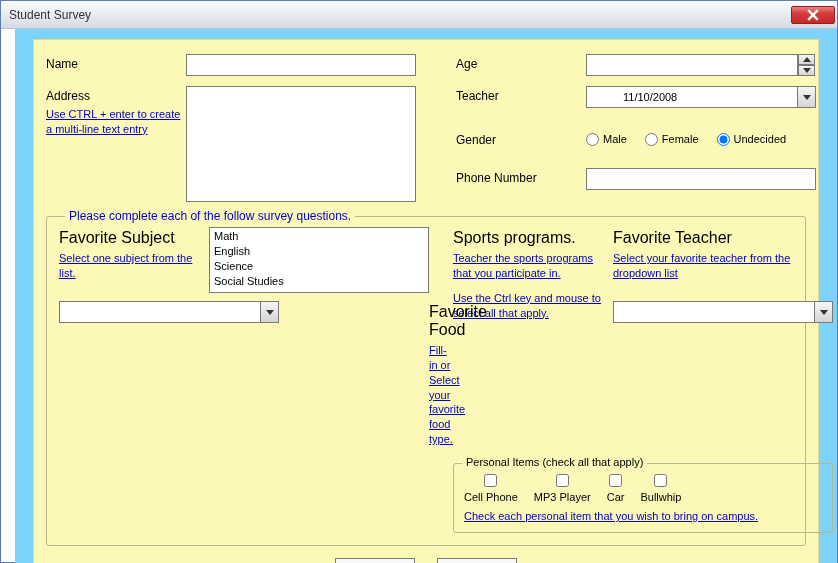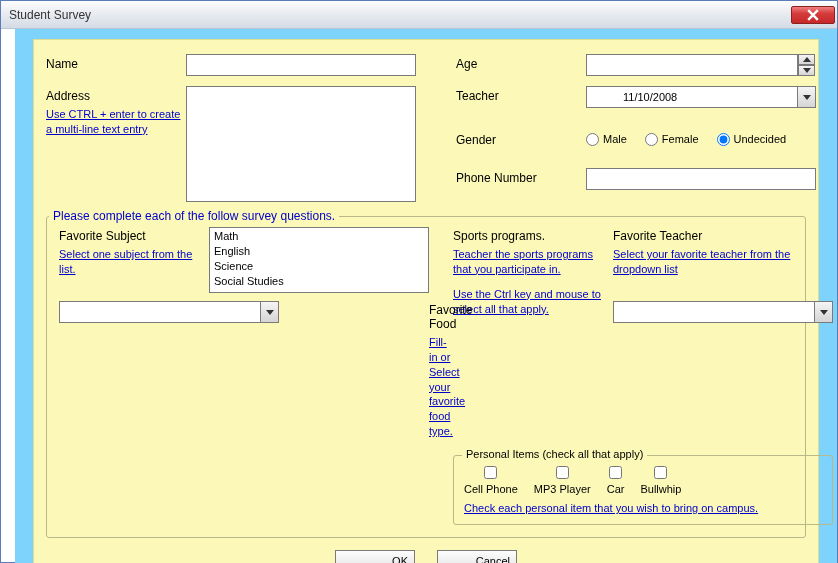--- a/index.html
+++ b/index.html
@@ -104,32 +104,32 @@
 
 .fieldset {
   border: 1px solid #b8b88a;
   border-radius: 3px;
   margin-top: 14px;
   padding: 10px 12px 12px 12px;
   position: relative;
 }
 .fieldset > .legend {
   position: absolute;
-  top: -8px; left: 2px;
+  top: -8px; left: 18px;
   background: #fbf8b8;
   padding: 0 4px;
   color: #0000cc;
   font-size: 12px;
 }
 .survey-grid {
   display: grid;
   grid-template-columns: 150px 220px 24px 160px 220px;
   row-gap: 8px;
 }
-.survey-grid .lbl { font-size: 12px; padding-top: 2px; }
+.survey-grid .lbl { font-size: 16px; padding-top: 2px; }
 .listbox {
   border:1px solid #7a7a7a; background:#fff;
   width:220px; height:66px; overflow-y:scroll;
   padding:1px 2px;
 }
 .listbox-tall { height: 132px; }
 .listbox .opt { padding: 0 2px; line-height: 15px; cursor:pointer; }
 
 .combo-teacher, .combo-food { position:relative; width:220px; }
 .combo-teacher .combo-input, .combo-food .combo-input { width:220px; }

